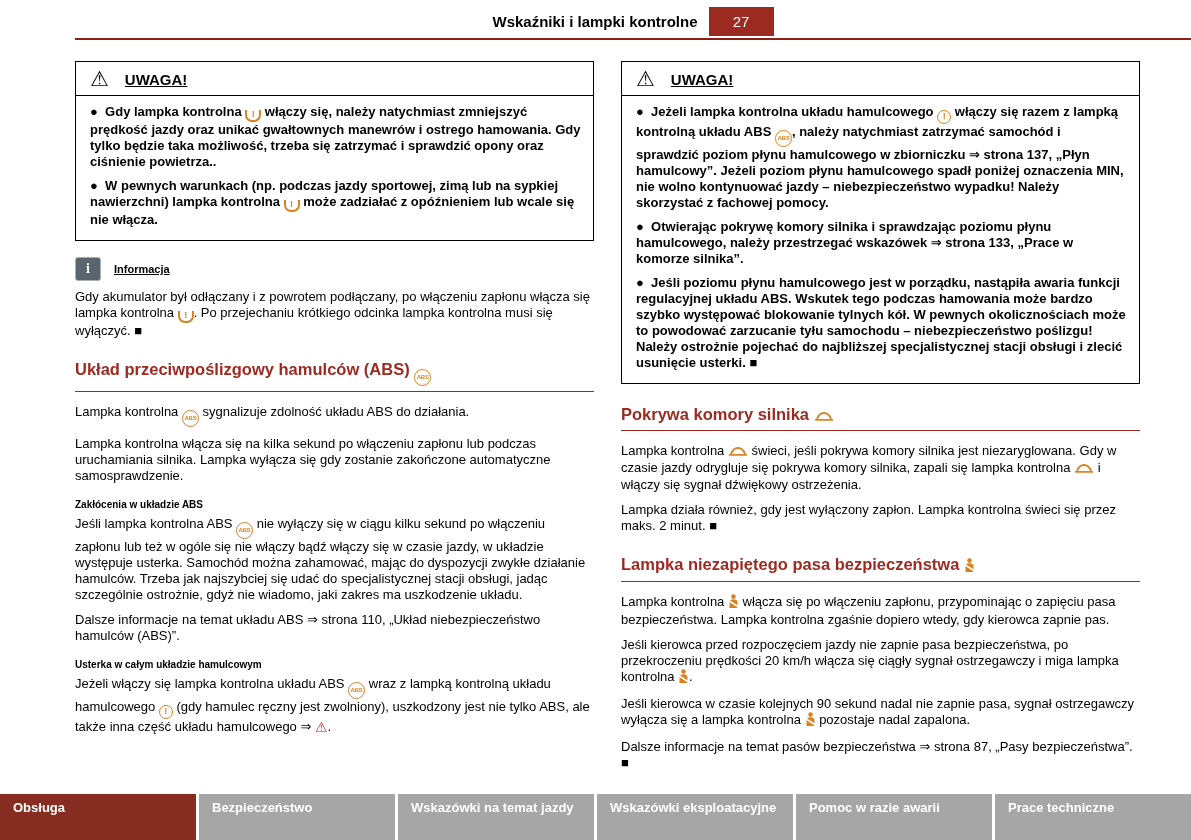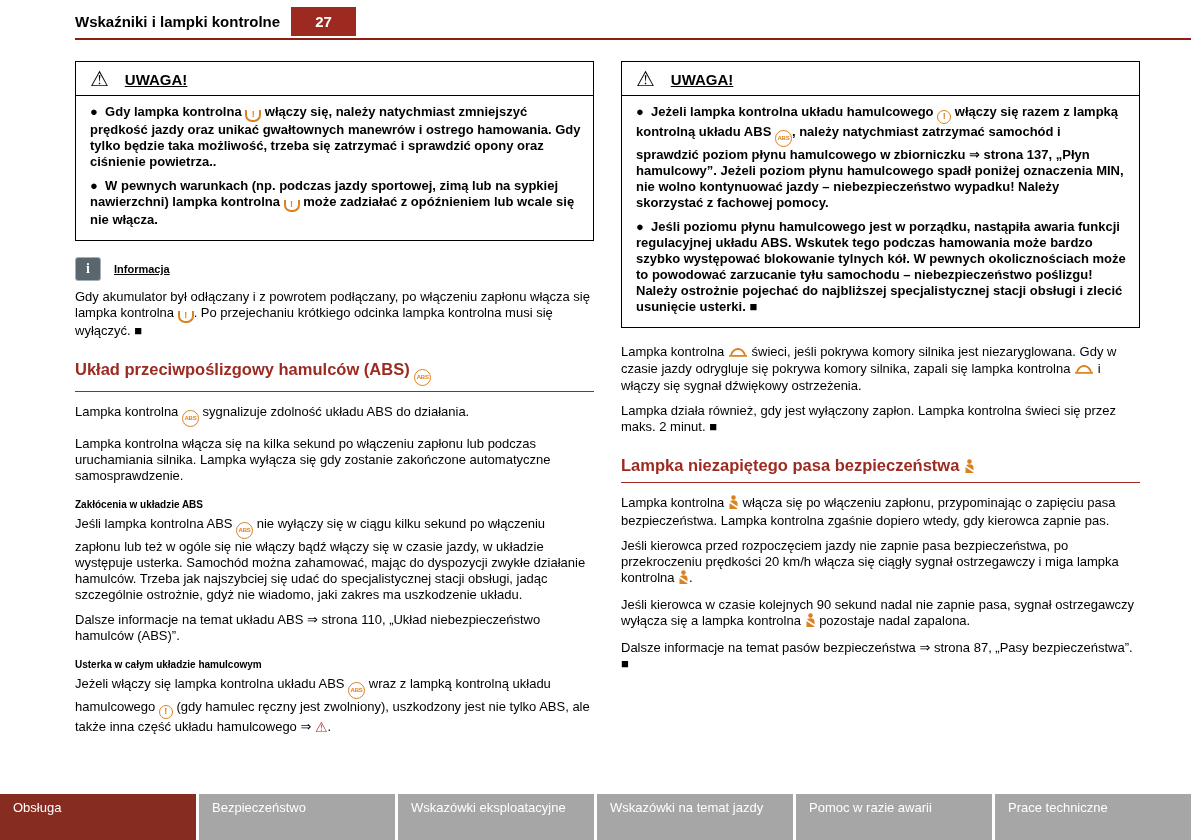--- a/index.html
+++ b/index.html
@@ -7,23 +7,23 @@
     --rule:#8d1d15;
     --amber:#d9821f;
     --tab:#a6a6a6;
     --tabActive:#872c21;
   }
   html,body{margin:0;padding:0;}
   body{background:#fff;font-family:"Liberation Sans","DejaVu Sans",sans-serif;color:#000;}
   .page{position:relative;width:1191px;height:840px;background:#fff;overflow:hidden;}
 
   
-  .page-header{display:flex;justify-content:flex-start;align-items:center;padding:7px 0 0 75px;}
+  .page-header{display:flex;justify-content:center;align-items:center;padding:7px 0 0 75px;}
   .header-title{font-weight:bold;font-size:15px;margin-right:11px;}
-  .page-number{width:65px;height:29px;background:var(--accent);color:#fff;font-weight:bold;font-size:15px;
+  .page-number{width:65px;height:29px;background:var(--accent);color:#fff;font-weight:normal;font-size:15px;
                display:flex;align-items:center;justify-content:center;}
   .header-rule{margin:2px 0 0 75px;border-top:2px solid var(--rule);height:0;}
 
   
   .columns{display:flex;gap:27px;padding:21px 51px 0 75px;align-items:flex-start;}
   .col{flex:1;min-width:0;}
 
   
   .warnbox{border:1.5px solid #000;margin-bottom:16px;}
   .warnbox-head{display:flex;align-items:center;gap:16px;padding:6px 12px 5px 14px;border-bottom:1.5px solid #000;}
@@ -53,21 +53,21 @@
           font-size:6px;line-height:14px;vertical-align:-4px;box-sizing:border-box;letter-spacing:-0.2px;}
   .ic-brake{width:14px;height:14px;border:1.5px solid var(--amber);border-radius:50%;color:var(--amber);
             font-size:9px;line-height:11px;vertical-align:-3px;box-sizing:border-box;}
   .ic-warn{color:#c32222;font-size:14px;vertical-align:-1px;}
   .ic-hood{color:var(--amber);vertical-align:-1px;}
   .ic-belt{color:var(--amber);vertical-align:-2px;}
   .ic-hood svg,.ic-belt svg{display:inline-block;}
 
   
   .footer{position:absolute;left:0;bottom:0;width:1191px;height:46px;display:flex;gap:3px;}
-  .tab{flex:1;background:var(--tab);color:#fff;font-weight:normal;font-size:13px;
+  .tab{flex:1;background:var(--tab);color:#fff;font-weight:bold;font-size:13px;
        padding:6px 0 0 13px;box-sizing:border-box;cursor:pointer;}
   .tab.active{background:var(--tabActive);}
 </style>
 </head>
 <body>
 
 <div class="page">
 
   <div class="page-header">
     <span class="header-title">Wskaźniki i lampki kontrolne</span>
@@ -109,24 +109,29 @@
 
     <section class="col">
 
       <div class="warnbox">
         <div class="warnbox-head">
           <span class="tri">⚠</span>
           <span class="warnbox-title">UWAGA!</span>
         </div>
         <div class="warnbox-body">
           <p class="bullet">●&nbsp; Jeżeli lampka kontrolna układu hamulcowego <span class="ic ic-brake">!</span> włączy się razem z lampką kontrolną układu ABS <span class="ic ic-abs">ABS</span>, należy natychmiast zatrzymać samochód i sprawdzić poziom płynu hamulcowego w zbiorniczku ⇒ strona 137, „Płyn hamulcowy”. Jeżeli poziom płynu hamulcowego spadł poniżej oznaczenia MIN, nie wolno kontynuować jazdy – niebezpieczeństwo wypadku! Należy skorzystać z fachowej pomocy.</p>
+          <p class="bullet">●&nbsp; Otwierając pokrywę komory silnika i sprawdzając poziomu płynu hamulcowego, należy przestrzegać wskazówek ⇒ strona 133, „Prace w komorze silnika”.</p>
           <p class="bullet">●&nbsp; Jeśli poziomu płynu hamulcowego jest w porządku, nastąpiła awaria funkcji regulacyjnej układu ABS. Wskutek tego podczas hamowania może bardzo szybko występować blokowanie tylnych kół. W pewnych okolicznościach może to powodować zarzucanie tyłu samochodu – niebezpieczeństwo poślizgu! Należy ostrożnie pojechać do najbliższej specjalistycznej stacji obsługi i zlecić usunięcie usterki. ■</p>
         </div>
       </div>
 
+      <h2 class="red-heading">Pokrywa komory silnika <span class="ic ic-hood"><svg width="20" height="12" viewBox="0 0 20 12">
+              <path d="M3 10 C6 2 14 2 17 10" fill="none" stroke="currentColor" stroke-width="1.8"></path>
+              <line x1="1" y1="10.9" x2="19" y2="10.9" stroke="currentColor" stroke-width="1.7"></line>
+            </svg></span></h2>
       <p class="para">Lampka kontrolna <span class="ic ic-hood"><svg width="20" height="12" viewBox="0 0 20 12">
               <path d="M3 10 C6 2 14 2 17 10" fill="none" stroke="currentColor" stroke-width="1.8"></path>
               <line x1="1" y1="10.9" x2="19" y2="10.9" stroke="currentColor" stroke-width="1.7"></line>
             </svg></span> świeci, jeśli pokrywa komory silnika jest niezaryglowana. Gdy w czasie jazdy odrygluje się pokrywa komory silnika, zapali się lampka kontrolna <span class="ic ic-hood"><svg width="20" height="12" viewBox="0 0 20 12">
               <path d="M3 10 C6 2 14 2 17 10" fill="none" stroke="currentColor" stroke-width="1.8"></path>
               <line x1="1" y1="10.9" x2="19" y2="10.9" stroke="currentColor" stroke-width="1.7"></line>
             </svg></span> i włączy się sygnał dźwiękowy ostrzeżenia.</p>
       <p class="para">Lampka działa również, gdy jest wyłączony zapłon. Lampka kontrolna świeci się przez maks. 2 minut. ■</p>
 
       <h2 class="red-heading">Lampka niezapiętego pasa bezpieczeństwa <span class="ic ic-belt"><svg width="11" height="14" viewBox="0 0 11 14">
@@ -150,19 +155,19 @@
               <line x1="0.5" y1="6.5" x2="10.5" y2="13" stroke="#ffffff" stroke-width="1.6"></line>
             </svg></span> pozostaje nadal zapalona.</p>
       <p class="para">Dalsze informacje na temat pasów bezpieczeństwa ⇒ strona 87, „Pasy bezpieczeństwa”. ■</p>
 
     </section>
   </div>
 
   <div class="footer">
     <div class="tab active">Obsługa</div>
     <div class="tab">Bezpieczeństwo</div>
+    <div class="tab">Wskazówki na temat jazdy</div>
     <div class="tab">Wskazówki eksploatacyjne</div>
-    <div class="tab">Wskazówki na temat jazdy</div>
     <div class="tab">Pomoc w razie awarii</div>
     <div class="tab">Prace techniczne</div>
   </div>
 
 </div>
 
 </body></html>

